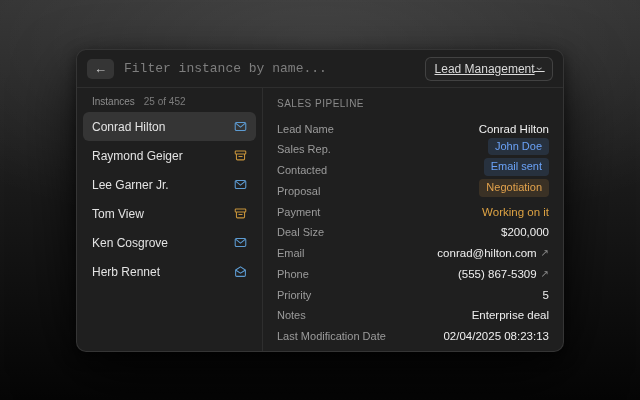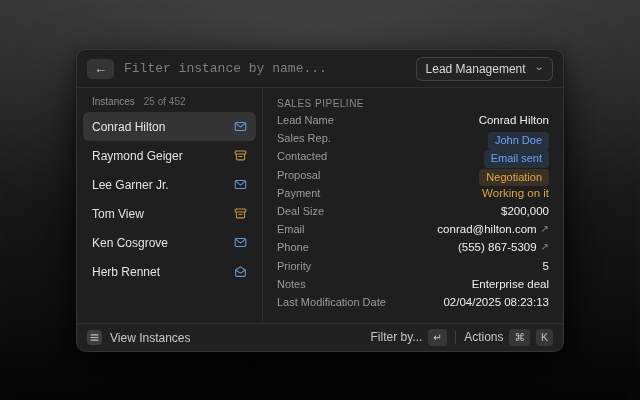--- a/index.html
+++ b/index.html
@@ -33,24 +33,25 @@
     background:rgba(255,255,255,0.10); border-radius:5px;
     color:#cfcfcf; font-size:13px; line-height:1;
     display:flex; align-items:center; justify-content:center; cursor:pointer;
   }
   .search-input {
     flex:1; background:transparent; border:none; outline:none;
     color:#e8e8e8; font-size:13px; font-family:Liberation Mono, monospace;
   }
   .search-input::placeholder { color:#7e7e7e; }
   .dropdown {
-    display:flex; align-items:flex-start; gap:9px;
+    display:flex; align-items:flex-start; 
     border:1px solid rgba(255,255,255,0.14); border-radius:6px;
     padding:4px 9px; color:#dadada; font-size:12px; cursor:pointer;
     background:rgba(255,255,255,0.02);
+    text-decoration:underline;
   }
   .chev { color:#9a9a9a; font-size:10px; line-height:1; transform:scaleX(1.3); }
   
   .main { flex:1; display:flex; min-height:0; }
   .left {
     width:186px; flex:0 0 186px; border-right:1px solid rgba(255,255,255,0.07);
     padding:5px 6px; display:flex; flex-direction:column;
   }
   .list-header {
     display:flex; gap:9px; padding:3px 9px 5px;
@@ -62,21 +63,21 @@
     height:29px; padding:0 9px; border-radius:6px;
     color:#e3e3e3; font-size:12px; cursor:pointer;
   }
   .list-item.selected { background:rgba(255,255,255,0.10); }
   .li-icon { display:flex; align-items:center; }
   .icon-blue { color:#5d9cd3; }
   .icon-orange { color:#c9953b; }
   
   .right { flex:1; padding:7px 14px 9px; display:flex; flex-direction:column; min-width:0; }
   .section-title { font-size:10px; color:#8a8a8a; letter-spacing:0.5px; padding:3px 0 5px; }
-  .drow { flex:1; display:flex; align-items:flex-start; justify-content:space-between; min-height:0; }
+  .drow { flex:1; display:flex; align-items:flex-end; justify-content:space-between; min-height:0; }
   .dlabel { font-size:11px; color:#9b9b9b; white-space:nowrap; }
   .dval { font-size:11.5px; color:#efefef; white-space:nowrap; }
   .badge { font-size:11px; padding:2px 7px; border-radius:4px; line-height:1.25; }
   .badge.blue { color:#6aa2f7; background:rgba(90,160,255,0.14); }
   .badge.orange { color:#e2a24c; background:rgba(226,162,76,0.14); }
   .val-orange { font-size:11.5px; color:#dda243; white-space:nowrap; }
   .link-val { display:flex; align-items:center; gap:4px; cursor:pointer; }
   .ext-arrow { color:#8f8f8f; font-size:10px; line-height:1; }
   
   .footer {
@@ -248,36 +249,14 @@
         <span class="dval">Enterprise deal</span>
       </div>
 
       <div class="drow">
         <span class="dlabel">Last Modification Date</span>
         <span class="dval">02/04/2025 08:23:13</span>
       </div>
     </div>
   </div>
 
-  <div class="footer">
-    <div class="f-left">
-      <span class="cmd-icon">
-        <svg width="9" height="9" viewBox="0 0 12 12">
-            <path d="M1.5 2.5h9M1.5 6h9M1.5 9.5h9" stroke="currentColor" stroke-width="1.6" stroke-linecap="round"></path>
-          </svg>
-      </span>
-      <span>View Instances</span>
-    </div>
-    <div class="f-right">
-      <div class="f-btn">
-        <span>Filter by...</span>
-        <span class="key">↵</span>
-      </div>
-      <div class="f-divider"></div>
-      <div class="f-btn">
-        <span>Actions</span>
-        <span class="key">⌘</span>
-        <span class="key">K</span>
-      </div>
-    </div>
-  </div>
 
 </div>
 
 </body></html>

